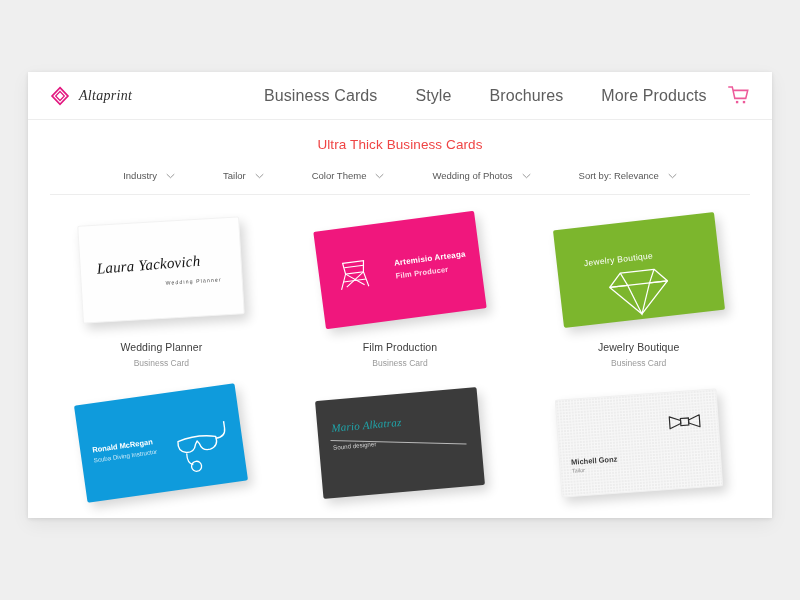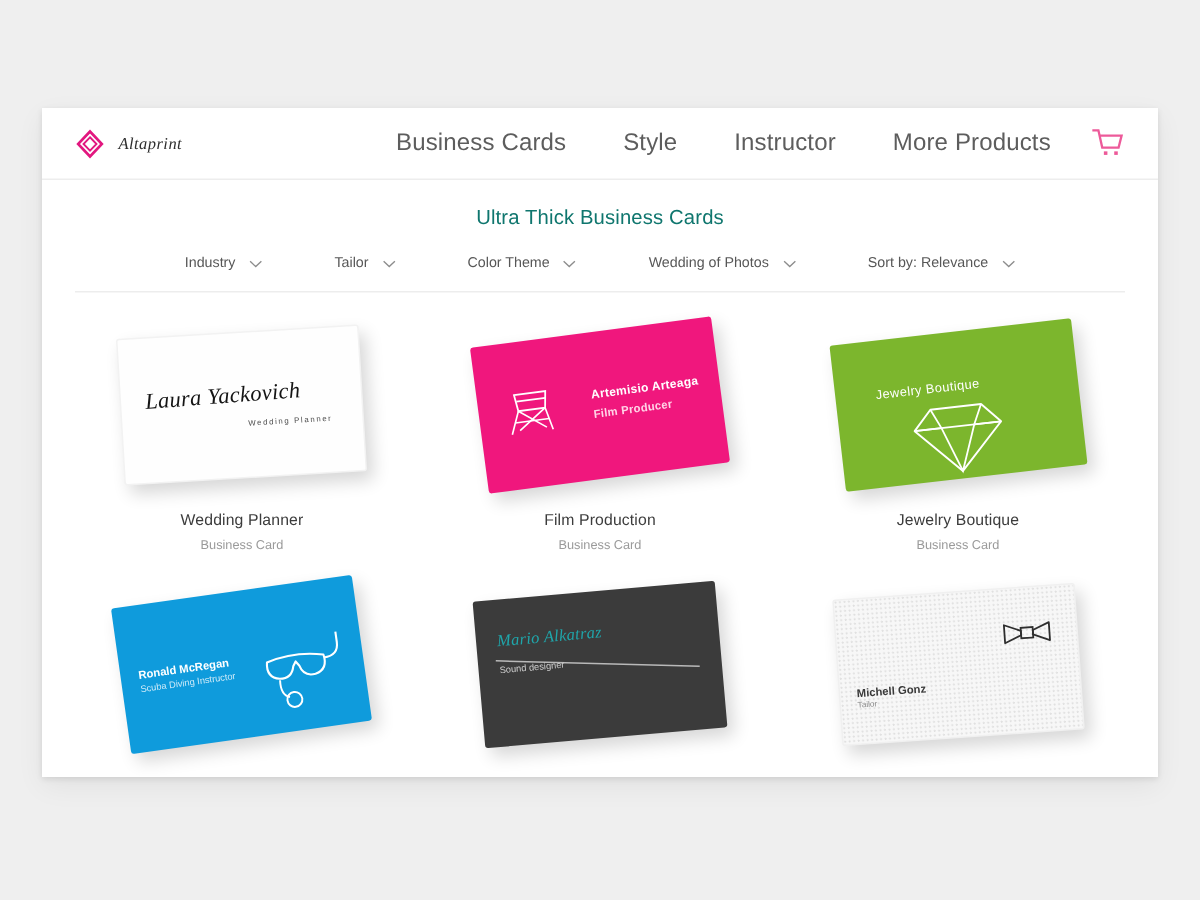--- a/index.html
+++ b/index.html
@@ -32,21 +32,21 @@
   .brand {
     display: flex; align-items: center; gap: 9px;
     position: absolute; left: 22px; top: 50%;
     transform: translateY(-50%);
     cursor: pointer;
   }
   .brand-mark { width: 20px; height: 20px; display:block; }
   .brand-name {
     font-family: "Liberation Serif", serif;
     font-style: italic;
-    font-size: 11px;
+    font-size: 14px;
     color: #2e2e2e;
     letter-spacing: .3px;
   }
 
   .main-nav {
     position: absolute;
     left: 236px;
     display: flex;
     align-items: center;
     gap: 38px;
@@ -65,21 +65,21 @@
     transform: translateY(-50%);
     width: 26px; height: 24px;
     cursor: pointer;
     display: flex; align-items: center; justify-content: center;
   }
 
   
   .page-title {
     text-align: center;
     font-size: 13.5px;
-    color: #0f766e;
+    color: #ef4444;
     margin-top: 17px;
     letter-spacing: .1px;
   }
 
   
   .filter-bar {
     margin: 18px 22px 0 22px;
     padding-bottom: 13px;
     border-bottom: 1px solid #ededed;
     display: flex;
@@ -233,21 +233,21 @@
           <path d="M12 2 L21.5 12 L12 22 L2.5 12 Z" fill="none" stroke="#E2177F" stroke-width="2.1"></path>
           <path d="M12 6.6 L17.2 12 L12 17.4 L6.8 12 Z" fill="none" stroke="#E2177F" stroke-width="1.5"></path>
         </svg>
       </span>
       <span class="brand-name">Altaprint</span>
     </div>
 
     <nav class="main-nav">
       <span class="nav-link">Business Cards</span>
       <span class="nav-link">Style</span>
-      <span class="nav-link">Instructor</span>
+      <span class="nav-link">Brochures</span>
       <span class="nav-link">More Products</span>
     </nav>
 
     <div class="cart-btn">
       <svg width="22" height="20" viewBox="0 0 24 22">
         <path d="M1 1 H4.6 L7.4 13.6 H19.4 L21.6 4.8 H5.6" fill="none" stroke="#ED5A9A" stroke-width="1.7" stroke-linecap="square" stroke-linejoin="miter"></path>
         <rect x="8.6" y="16.4" width="2.6" height="2.6" fill="#ED5A9A"></rect>
         <rect x="16.2" y="16.4" width="2.6" height="2.6" fill="#ED5A9A"></rect>
       </svg>
     </div>

